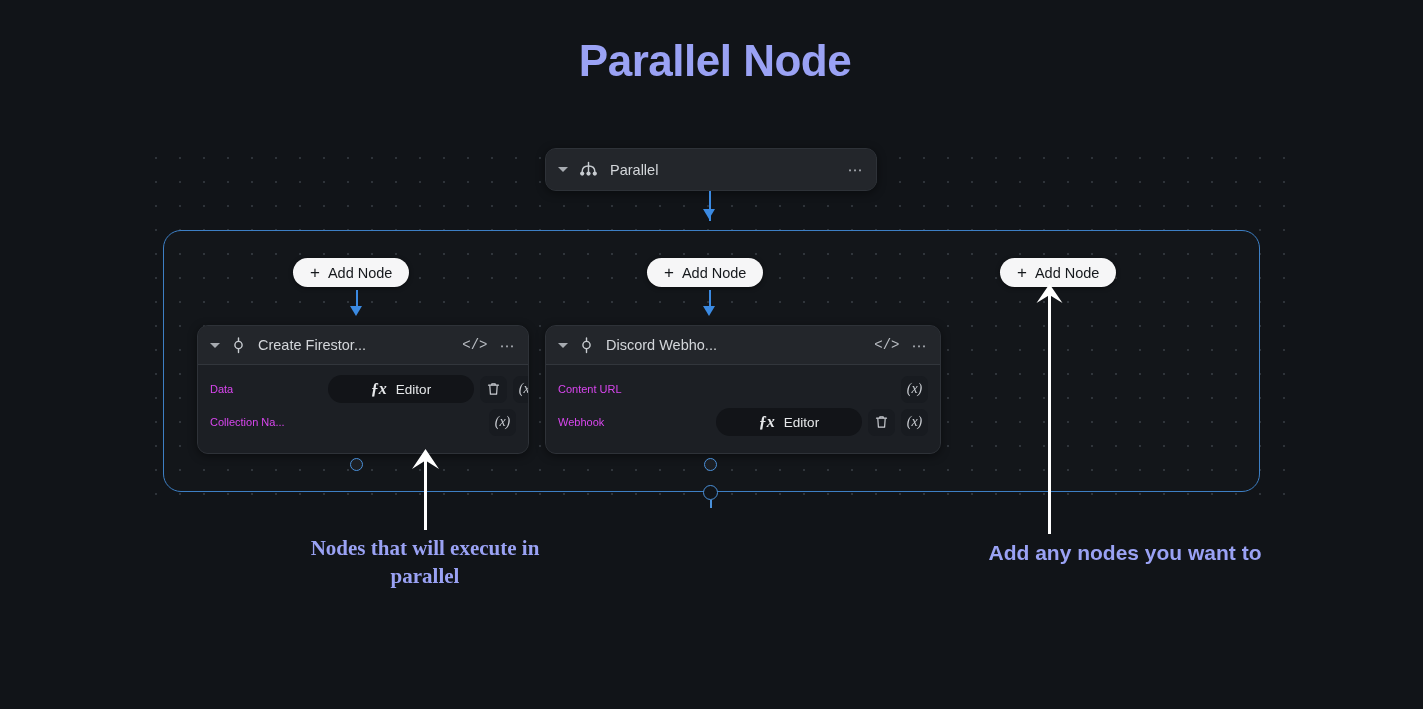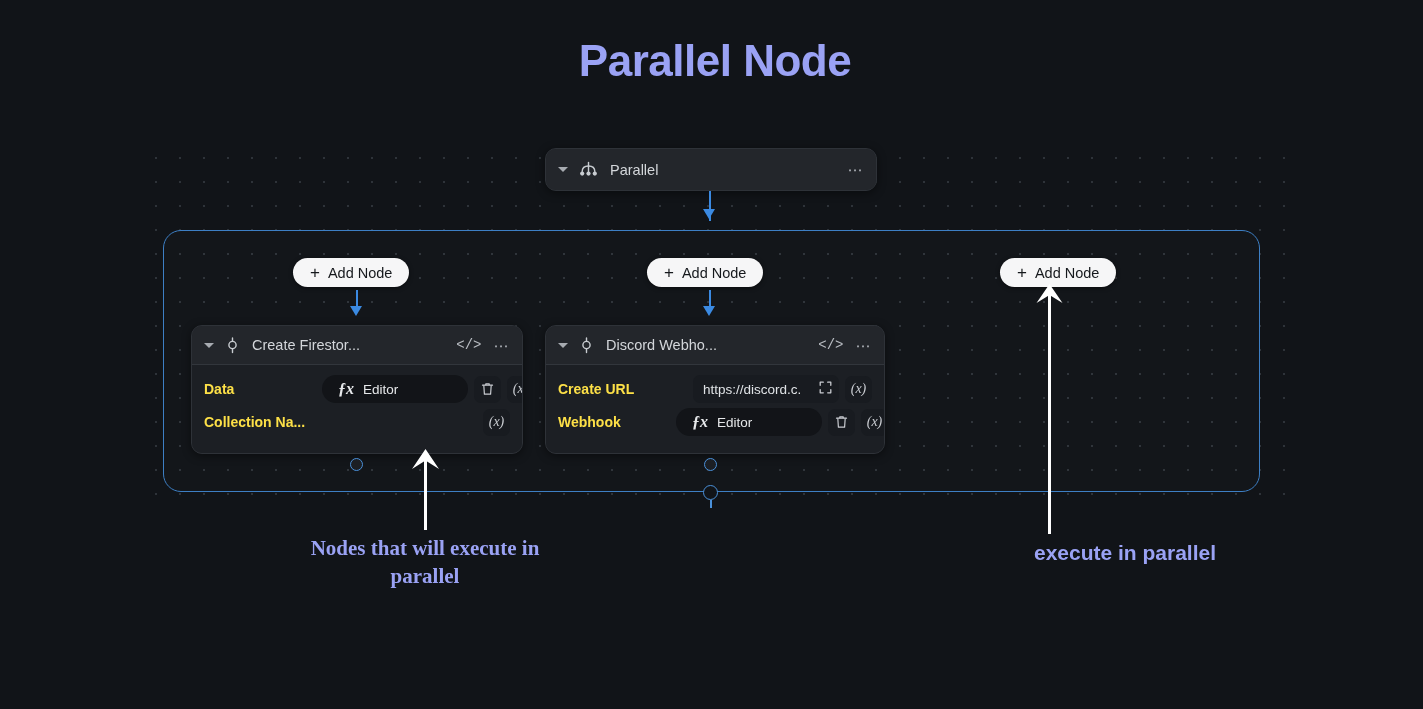--- a/index.html
+++ b/index.html
@@ -85,34 +85,34 @@
   .dots { letter-spacing: 1.5px; font-size: 15px; line-height: 1; color: #b8bcc2; }
   .code-icon { font-size: 14px; margin-right: 12px; color: #b8bcc2; font-family: "Liberation Mono", monospace; }
 
   
   .node-parallel {
     left: 545px; top: 148px; width: 332px; height: 43px;
     border-radius: 11px;
   }
   .node-parallel .node-head { height: 41px; border-bottom: none; }
 
-  .node-firestore { left: 191px; top: 325px; width: 332px; }
-  .node-discord   { left: 545px; top: 325px; width: 340px; }
+  .node-firestore { left: 197px; top: 325px; width: 332px; }
+  .node-discord   { left: 545px; top: 325px; width: 396px; }
 
   
   .row { display: flex; align-items: center; height: 30px; margin-bottom: 3px; }
   .row:last-child { margin-bottom: 4px; }
   .row-label {
-    color: #fde047; font-size: 14px; width: 118px; flex: none;
-    white-space: nowrap; overflow: hidden; text-overflow: ellipsis; font-weight: bold;
+    color: #d946ef; font-size: 11px; width: 118px; flex: none;
+    white-space: nowrap; overflow: hidden; text-overflow: ellipsis;
   }
   .row-field { flex: 1 1 auto; display: flex; align-items: center; gap: 6px; justify-content: flex-end; }
 
   .editor-pill {
-    display: flex; align-items: center; justify-content: flex-start; gap: 9px;
+    display: flex; align-items: center; justify-content: center; gap: 9px;
     background: #121418; border-radius: 999px;
     height: 28px; min-width: 146px; padding: 0 16px;
     color: #e6e8ea; font-size: 13.5px;
   }
   .fx { font-family: "Liberation Serif", serif; font-style: italic; font-weight: 700; font-size: 16px; }
 
   .text-input {
     display: flex; align-items: center; justify-content: space-between; gap: 4px;
     background: #181b20; border-radius: 7px;
     height: 28px; min-width: 146px; padding: 0 7px 0 10px;
@@ -274,33 +274,22 @@
         </svg>
       </span>
       <span class="node-title">Discord Webho...</span>
       <span class="head-spacer"></span>
       <span class="code-icon">&lt;/&gt;</span>
       <span class="dots">⋯</span>
     </div>
     <div class="node-body">
 
       <div class="row">
-        <span class="row-label">Create URL</span>
+        <span class="row-label">Content URL</span>
         <span class="row-field">
-          <span class="text-input">
-            <span>https://discord.c.</span>
-            <span style="flex:none;">
-              <svg width="13" height="13" viewBox="0 0 13 13" fill="none">
-                <path d="M1.2 4.3 V1.2 H4.3" stroke="#c9ccd1" stroke-width="1.3" fill="none" stroke-linecap="round" stroke-linejoin="round"></path>
-                <path d="M8.7 1.2 H11.8 V4.3" stroke="#c9ccd1" stroke-width="1.3" fill="none" stroke-linecap="round" stroke-linejoin="round"></path>
-                <path d="M11.8 8.7 V11.8 H8.7" stroke="#c9ccd1" stroke-width="1.3" fill="none" stroke-linecap="round" stroke-linejoin="round"></path>
-                <path d="M4.3 11.8 H1.2 V8.7" stroke="#c9ccd1" stroke-width="1.3" fill="none" stroke-linecap="round" stroke-linejoin="round"></path>
-              </svg>
-            </span>
-          </span>
           <span class="mini-btn paren-x">(x)</span>
         </span>
       </div>
 
       <div class="row">
         <span class="row-label">Webhook</span>
         <span class="row-field">
           <span class="editor-pill">
             <span class="fx">ƒx</span>
             <span>Editor</span>
@@ -331,16 +320,16 @@
     <div>parallel</div>
   </div>
 
   <div class="wh-arrow-line" style="left:1048px; top:292px; height:242px;"></div>
   <div class="wh-arrow-head" style="left:1035px; top:283px;">
     <svg width="29" height="23" viewBox="0 0 29 23">
       <path d="M14.5 1 L27.5 20 L14.5 12 L1.5 20 Z" fill="#ffffff"></path>
     </svg>
   </div>
   <div class="note note-right">
-    <div>execute in parallel</div>
+    <div>Add any nodes you want to</div>
   </div>
 
 </div>
 
 </body></html>

